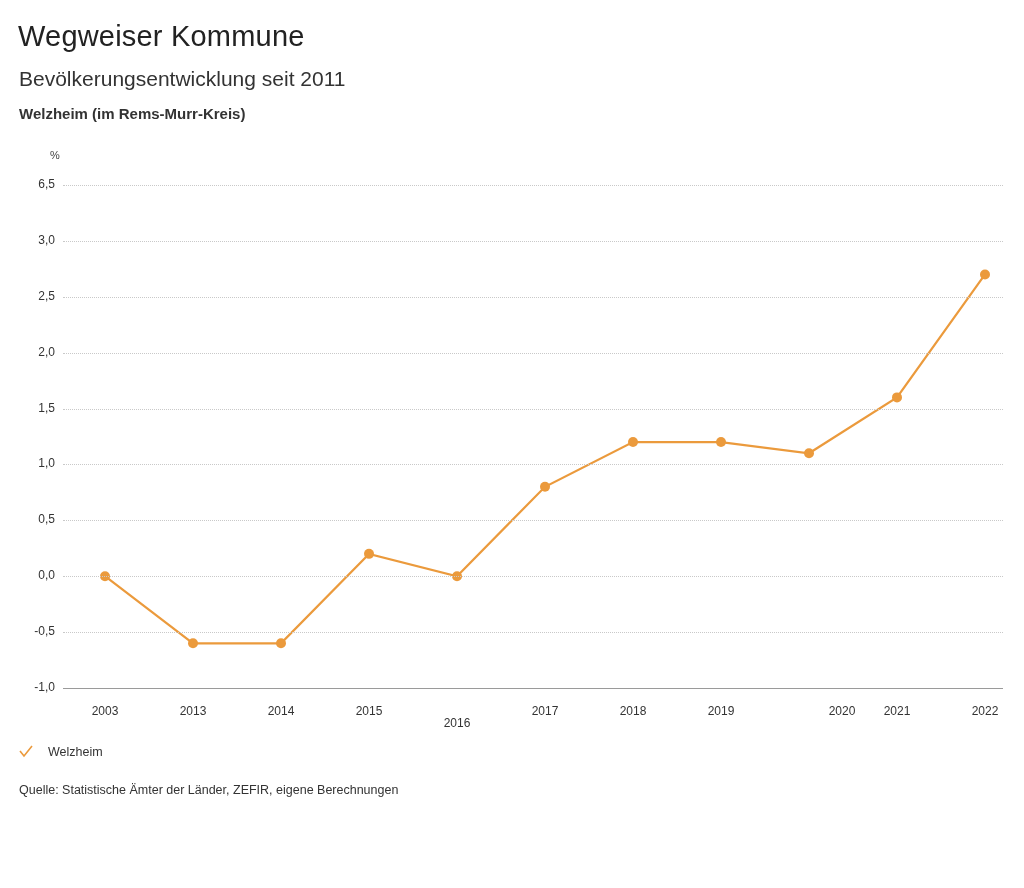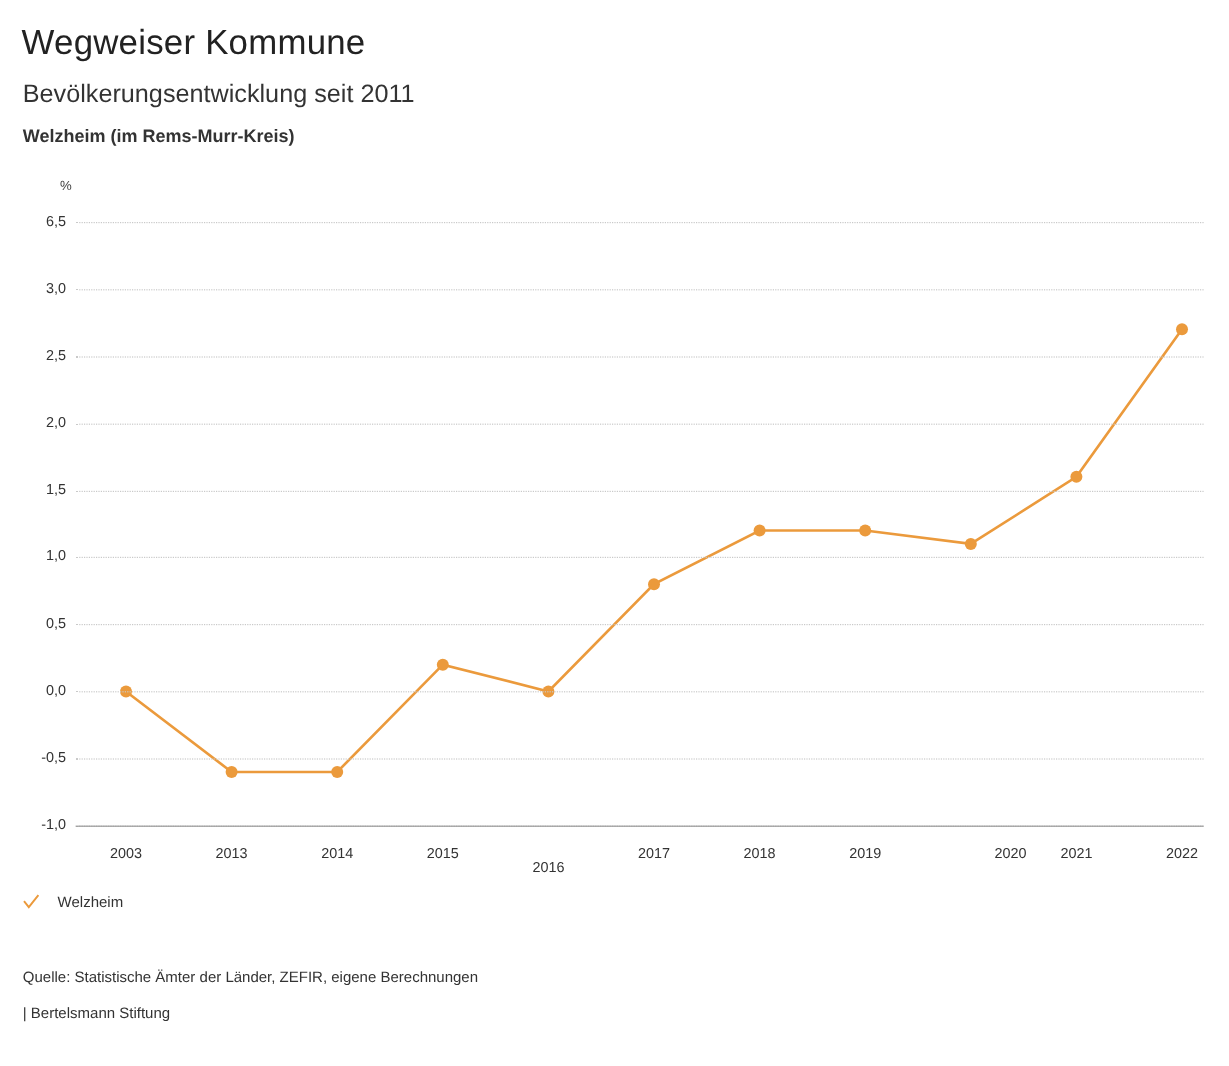--- a/index.html
+++ b/index.html
@@ -136,21 +136,21 @@
     display: inline-block;
     position: relative;
   }
   .legend-label {
     font-size: 12.5px;
     color: #333333;
   }
   .footer {
     position: absolute;
     left: 19px;
-    top: 807px;
+    top: 783px;
     width: 800px;
   }
   .footer div {
     font-size: 12.5px;
     color: #333333;
     margin-bottom: 16px;
   }
 </style>
 </head>
 <body>
@@ -222,16 +222,15 @@
     <span class="legend-check">
       <svg width="14" height="14" viewBox="0 0 14 14">
         <polyline points="1,6 5,11 13,1" fill="none" stroke="#eb9a3c" stroke-width="1.6"></polyline>
       </svg>
     </span>
     <span class="legend-label">Welzheim</span>
   </div>
 
   <div class="footer">
     <div>Quelle: Statistische Ämter der Länder, ZEFIR, eigene Berechnungen</div>
-    <div>| Bertelsmann Stiftung</div>
   </div>
 
 </div>
 
 </body></html>

